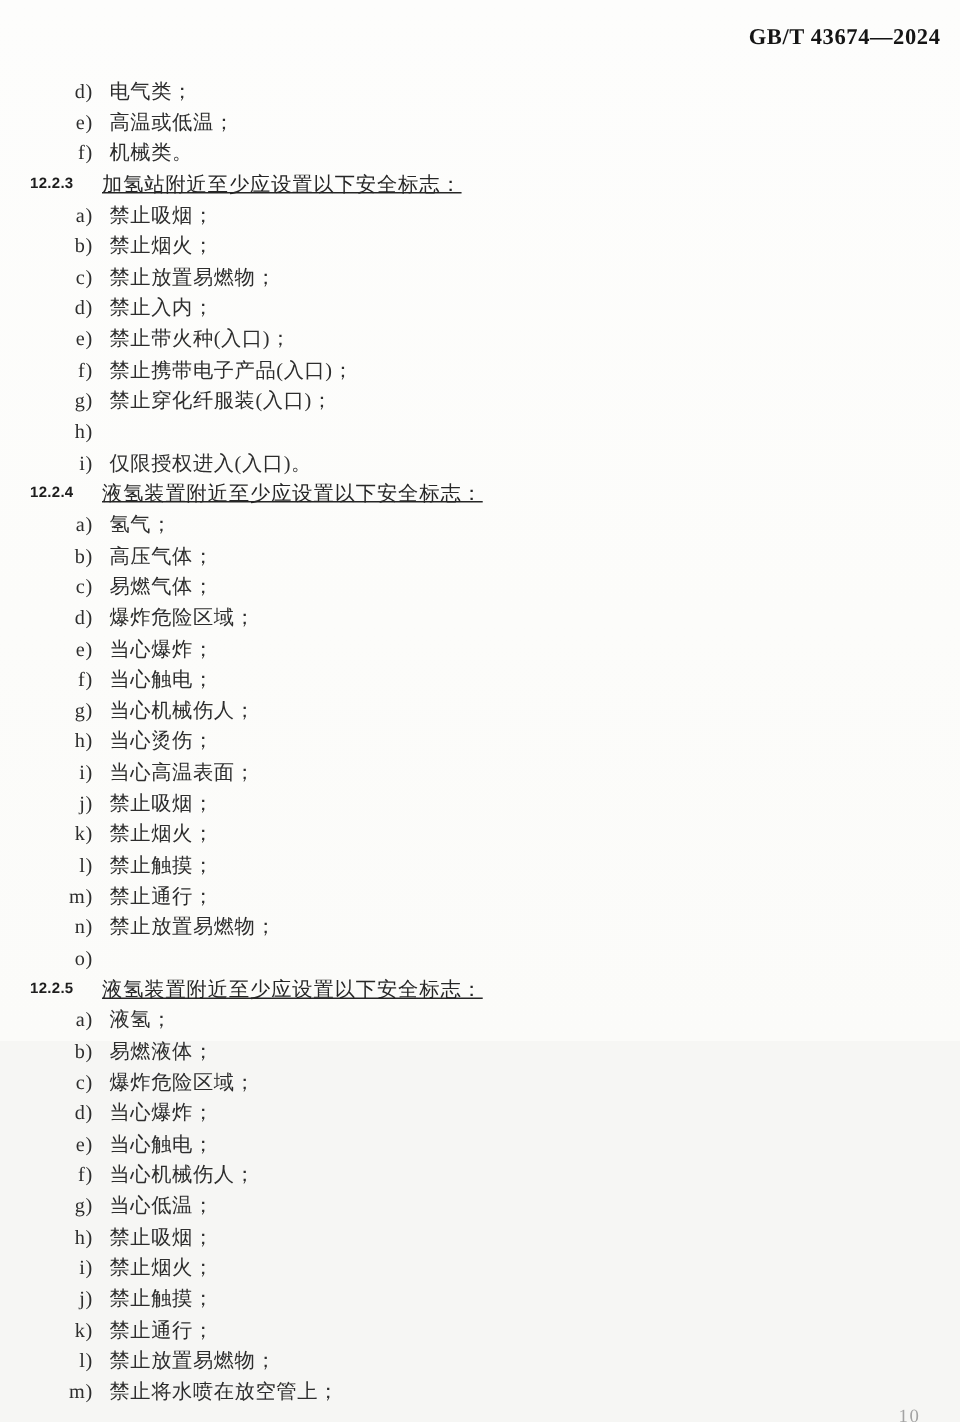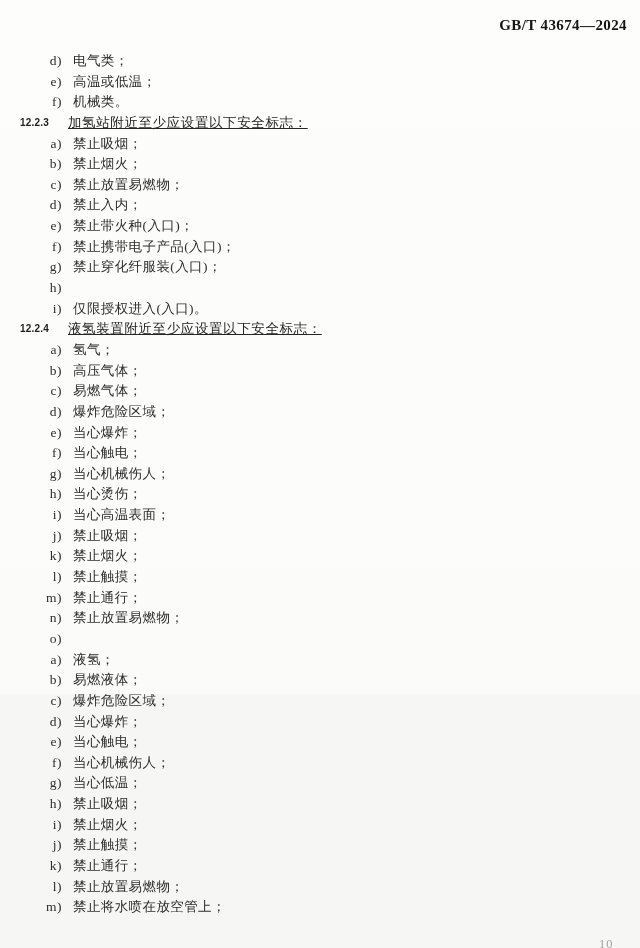--- a/index.html
+++ b/index.html
@@ -198,20 +198,24 @@
         <span class="label">m)</span>
         <span class="text">禁止通行；</span>
       </div>
       <div class="line item">
         <span class="label">n)</span>
         <span class="text">禁止放置易燃物；</span>
       </div>
       <div class="line item">
         <span class="label">o)</span>
       </div>
+      <div class="line section">
+        <span class="label">12.2.5</span>
+        <span class="text">液氢装置附近至少应设置以下安全标志：</span>
+      </div>
       <div class="line item">
         <span class="label">a)</span>
         <span class="text">液氢；</span>
       </div>
       <div class="line item">
         <span class="label">b)</span>
         <span class="text">易燃液体；</span>
       </div>
       <div class="line item">
         <span class="label">c)</span>

